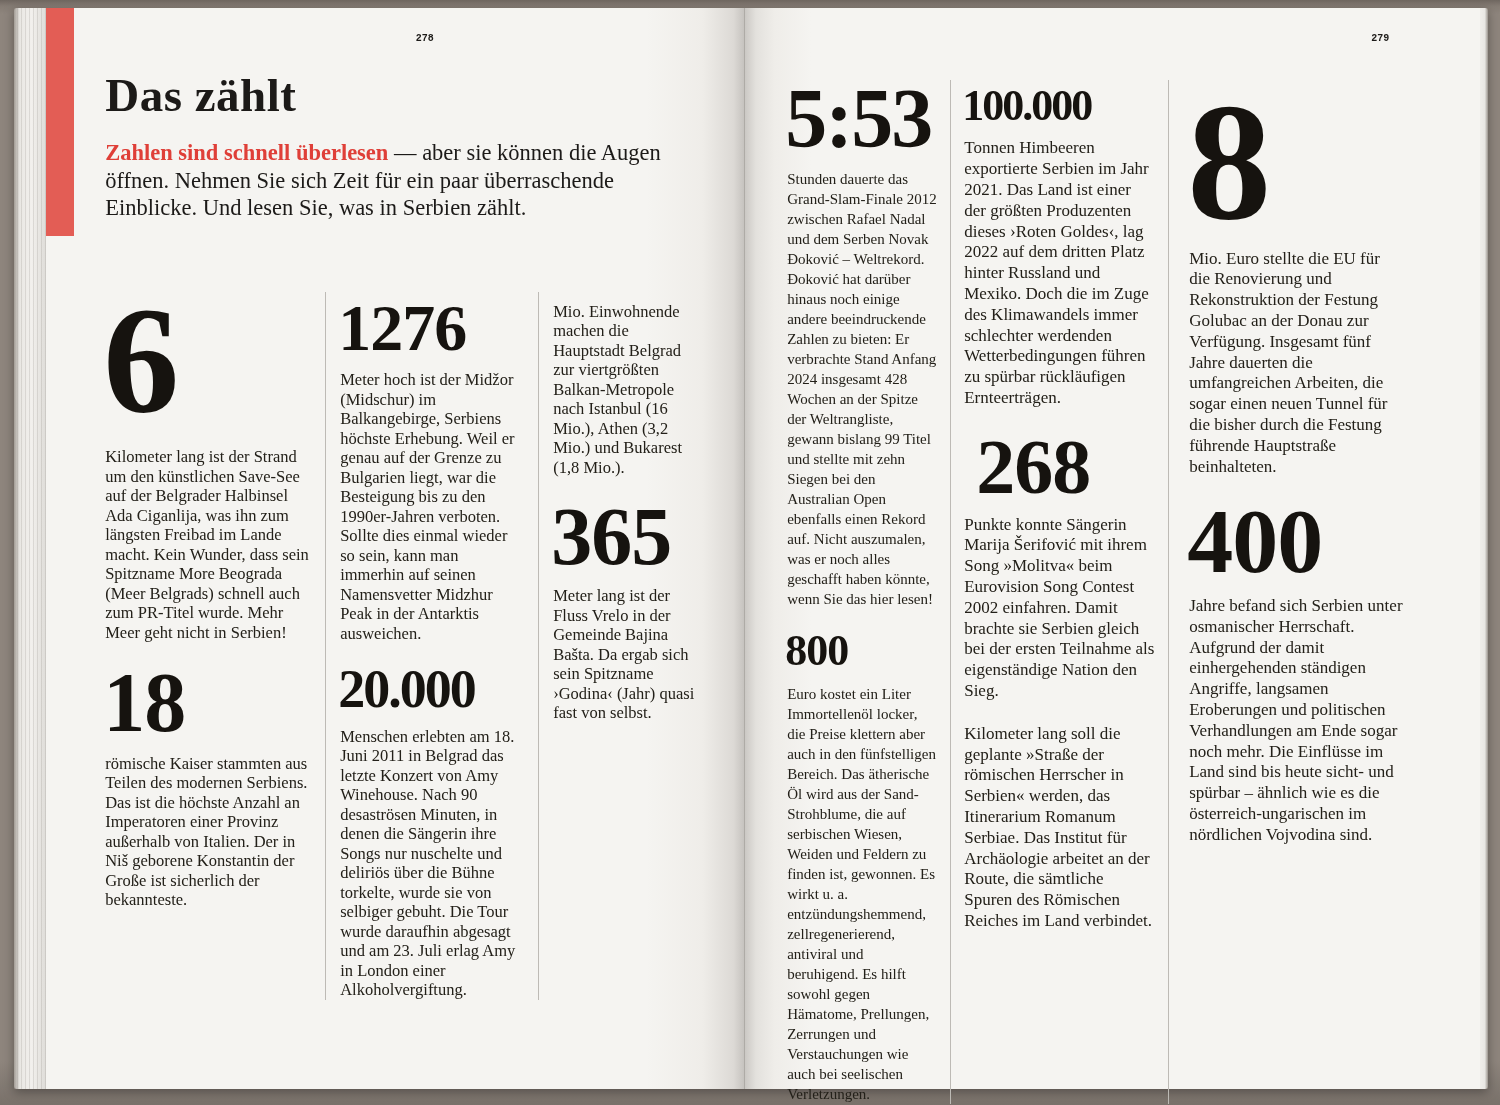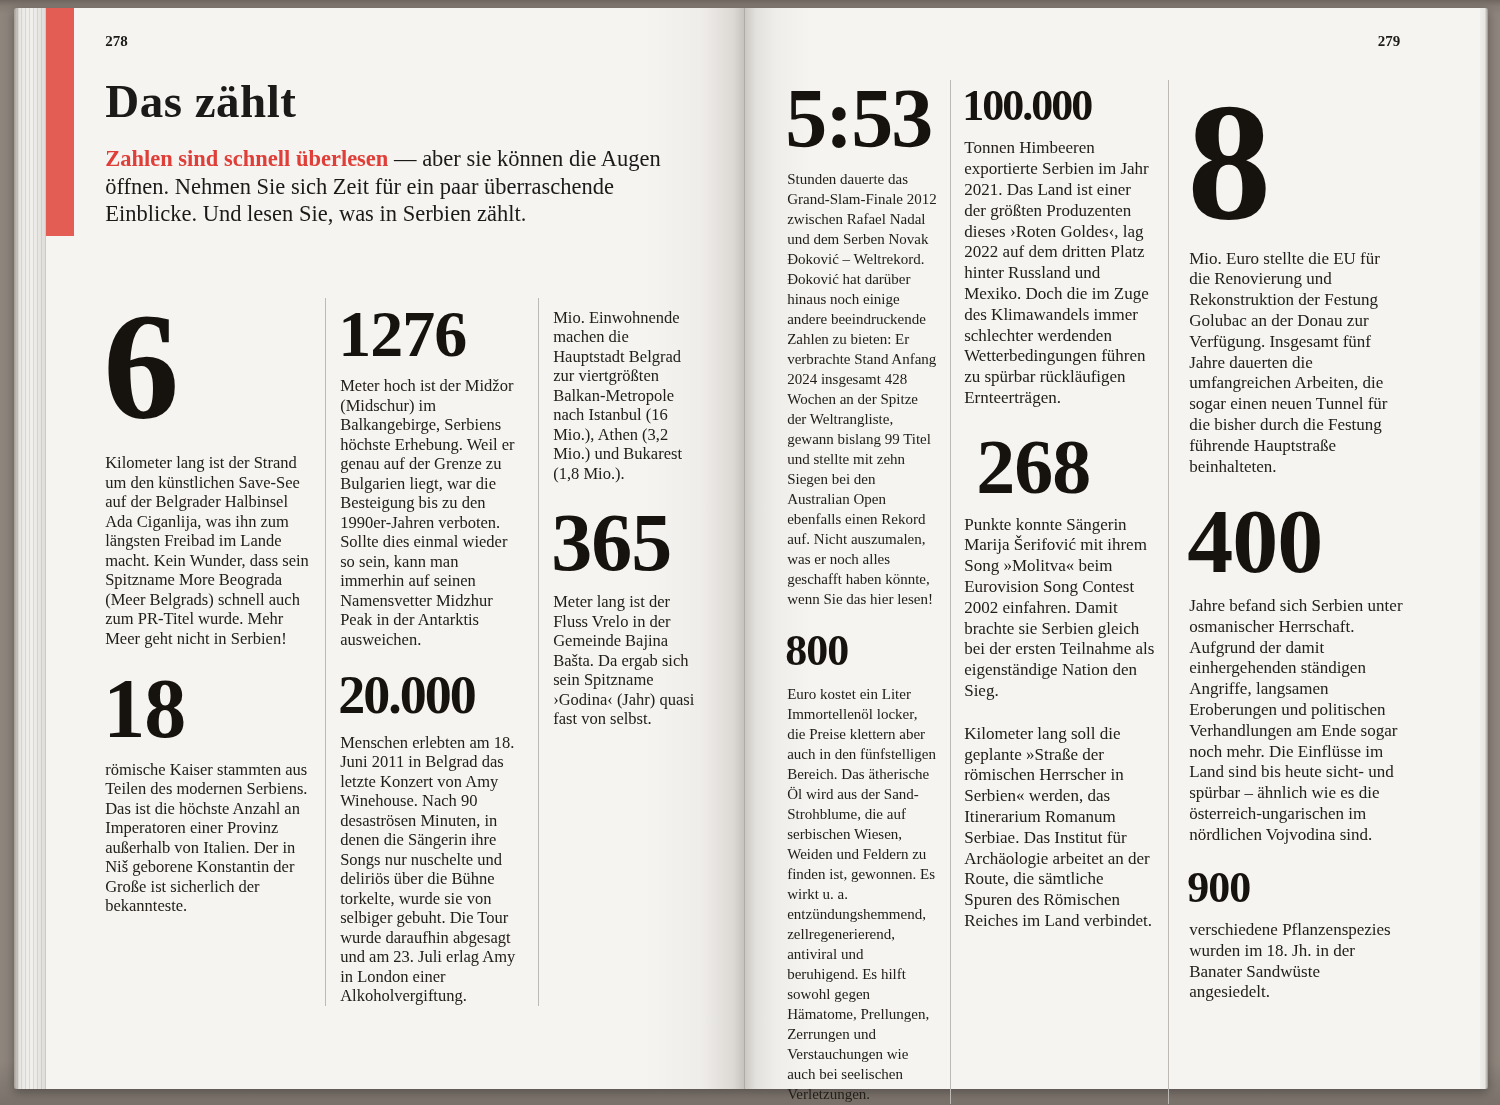--- a/index.html
+++ b/index.html
@@ -16,23 +16,23 @@
     background:linear-gradient(to left,#9b948d 0,#e9e7e3 40%,#f0eeea 100%);}
   
   .page{position:relative;height:100%;}
   .page-left{flex:0 0 698px;
     background:linear-gradient(to right,#f5f4f1 0,#f5f4f1 86%,#efede9 94%,#dcd9d5 98.5%,#c6c3bf 100%);}
   .page-right{flex:0 0 735px;border-left:1px solid #aeaba6;
     background:linear-gradient(to right,#cbc8c4 0,#e3e1dd 1.5%,#efede9 4%,#f5f4f1 9%,#f5f4f1 100%);}
   
   .red-bar{position:absolute;left:0;top:0;width:28px;height:228px;background:#e35d55;}
   
-  .pagenum{font-family:Liberation Serif, serif;font-weight:bold;font-size:15px;color:#1d1b19;}
+  .pagenum{font-family:Liberation Mono, monospace;font-weight:bold;font-size:10px;color:#1d1b19;text-align:center;}
   .pn-left{margin:25px 0 0 59px;}
-  .pn-right{position:absolute;top:25px;right:80px;}
+  .pn-right{position:absolute;top:25px;right:91px;}
   .title{margin:28px 0 0 59px;font-size:47px;line-height:1;font-weight:bold;color:#1c1a18;letter-spacing:.5px;}
   .intro{margin:20px 0 0 59px;width:584px;font-size:22.5px;line-height:27.5px;color:#1c1a18;}
   .intro .lead{font-weight:bold;}
   
   .cols{display:grid;margin-left:59px;}
   .cols-left{margin-top:70px;grid-template-columns:220px 213px 180px;}
   .cols-right{margin-left:42px;padding-top:72px;grid-template-columns:163px 218px 240px;}
   .col{padding-right:16px;min-width:0;}
   .col + .col{border-left:1px solid #bdbab5;padding-left:14px;}
   .cols-right .col{padding-right:13px;}
@@ -136,23 +136,19 @@
         </div>
         <div class="col pad4">
           <div class="stat">
             <div class="num n-8">8</div>
             <p class="cap cap-md">Mio. Euro stellte die EU für die Renovierung und Rekonstruktion der Festung Golubac an der Donau zur Verfügung. Insgesamt fünf Jahre dauerten die umfangreichen Arbeiten, die sogar einen neuen Tunnel für die bisher durch die Festung führende Hauptstraße beinhalteten.</p>
           </div>
           <div class="stat">
             <div class="num n-400">400</div>
             <p class="cap cap-md">Jahre befand sich Serbien unter osmanischer Herrschaft. Aufgrund der damit einhergehenden ständigen Angriffe, langsamen Eroberungen und politischen Verhandlungen am Ende sogar noch mehr. Die Einflüsse im Land sind bis heute sicht- und spürbar – ähnlich wie es die österreich-ungarischen im nördlichen Vojvodina sind.</p>
           </div>
-          <div class="stat">
-            <div class="num n-900">900</div>
-            <p class="cap cap-md">verschiedene Pflanzenspezies wurden im 18. Jh. in der Banater Sandwüste angesiedelt.</p>
-          </div>
         </div>
       </div>
     </div>
 
     <div class="edge-stack-r"></div>
   </div>
 </div>
 
 </body></html>

